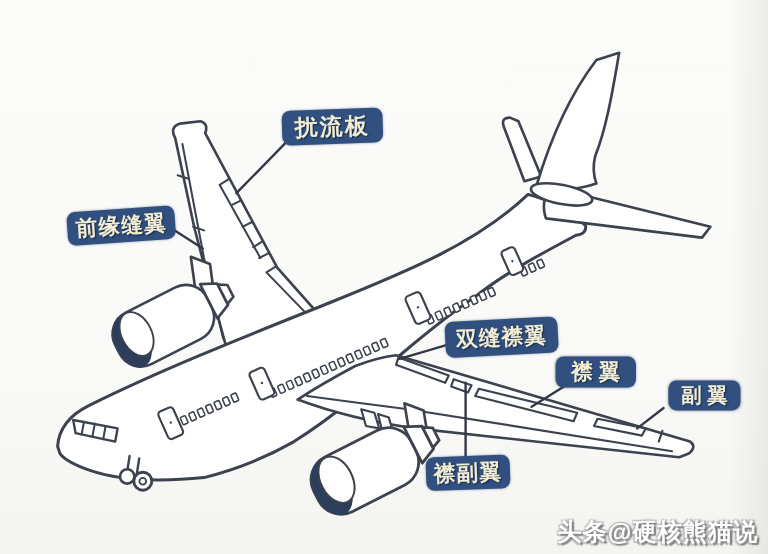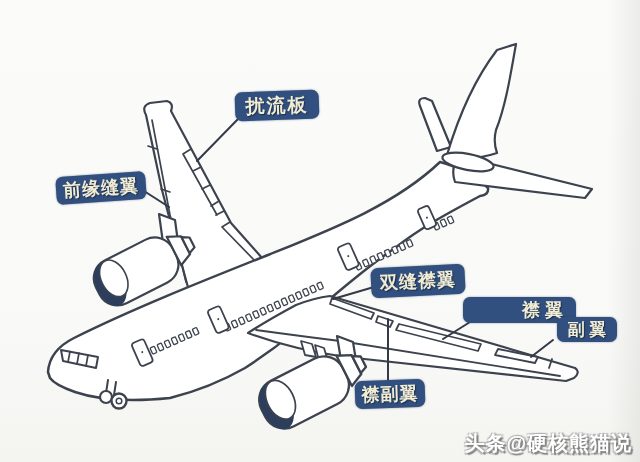--- a/index.html
+++ b/index.html
@@ -205,20 +205,20 @@
       </g>
     </g>
   </svg>
 
   <div class="label" style="left:235px;top:91px;width:84px;height:29px;transform:rotate(-2deg);font-size:19px;">扰流板</div>
 
   <div class="label" style="left:56px;top:174px;width:90px;height:28px;transform:rotate(-4deg);letter-spacing:1px;">前缘缝翼</div>
 
   <div class="label" style="left:371px;top:266px;width:94px;height:30px;transform:rotate(-3deg);letter-spacing:1px;">双缝襟翼</div>
 
-  <div class="label" style="left:463px;top:297px;width:67px;height:26px;letter-spacing:0;padding-left:46px;">襟 翼</div>
+  <div class="label" style="left:463px;top:297px;width:67px;height:26px;letter-spacing:0;">襟 翼</div>
 
   <div class="label" style="left:557px;top:317px;width:60px;height:25px;font-size:17px;letter-spacing:0;">副 翼</div>
 
   <div class="label" style="left:355px;top:380px;width:70px;height:28px;transform:rotate(-2deg);letter-spacing:1px;">襟副翼</div>
 
   <div class="watermark">头条@硬核熊猫说</div>
 </div>
 
 </body></html>

